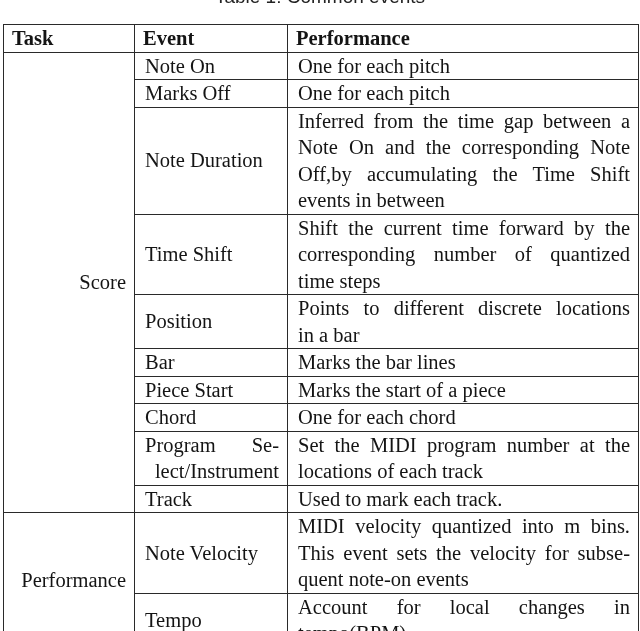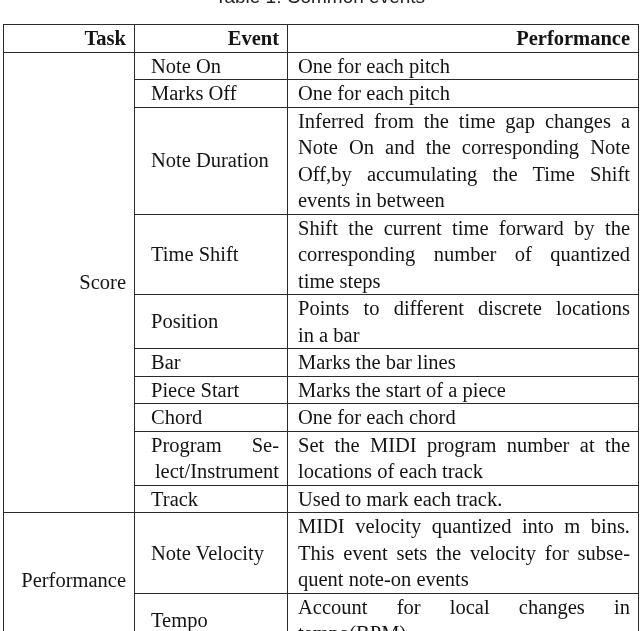--- a/index.html
+++ b/index.html
@@ -41,33 +41,33 @@
     table.events col.c-desc { width: 351px; }
     table.events th,
     table.events td {
       border: 1.5px solid #2a2a2a;
       padding: 0 8px 0 8px;
       vertical-align: middle;
       line-height: 26.5px;
     }
     table.events th {
       font-weight: bold;
-      text-align: right;
+      text-align: left;
       height: 25px;
       padding-top: 0;
       padding-bottom: 0;
       font-family: Liberation Serif, serif;
     }
     table.events td.task {
       text-align: right;
       padding-left: 8px;
     }
     table.events td.event {
       text-align: left;
-      padding-left: 16px;
+      padding-left: 10px;
     }
     table.events td.desc {
       text-align: justify;
       text-align-last: left;
       padding-left: 10px;
       padding-right: 8px;
       hyphens: manual;
     }
     .just-line {
       display: block;
@@ -104,21 +104,21 @@
       <td class="event">Note On</td>
       <td class="desc">One for each pitch</td>
     </tr>
     <tr style="height:26px">
       <td class="event">Marks Off</td>
       <td class="desc">One for each pitch</td>
     </tr>
     <tr style="height:107px">
       <td class="event">Note Duration</td>
       <td class="desc">
-        <span class="just-line">Inferred from the time gap changes a</span>
+        <span class="just-line">Inferred from the time gap between a</span>
         <span class="just-line">Note On and the corresponding Note</span>
         <span class="just-line">Off,by accumulating the Time Shift</span>
         <span class="last-line">events in between</span>
       </td>
     </tr>
     <tr style="height:80px">
       <td class="event">Time Shift</td>
       <td class="desc">
         <span class="just-line">Shift the current time forward by the</span>
         <span class="just-line">corresponding number of quantized</span>

